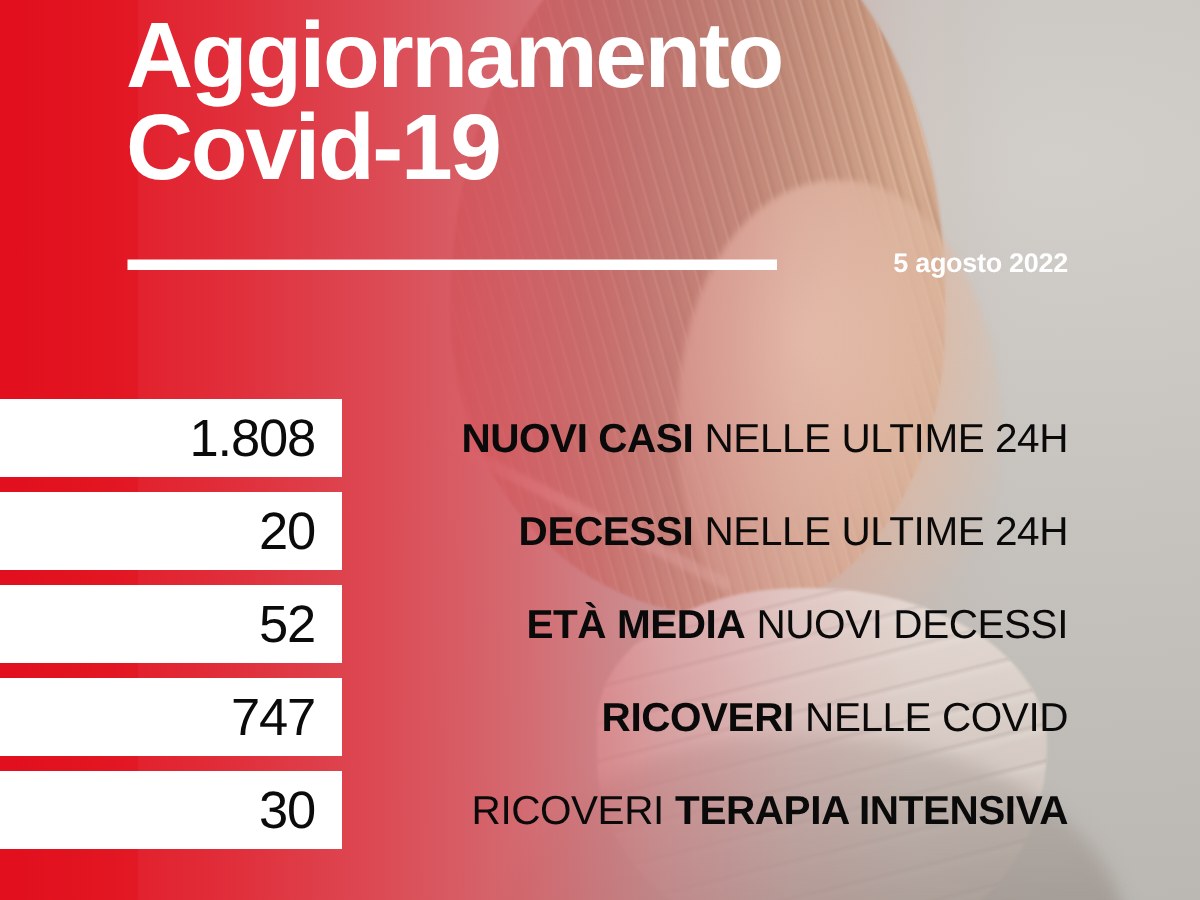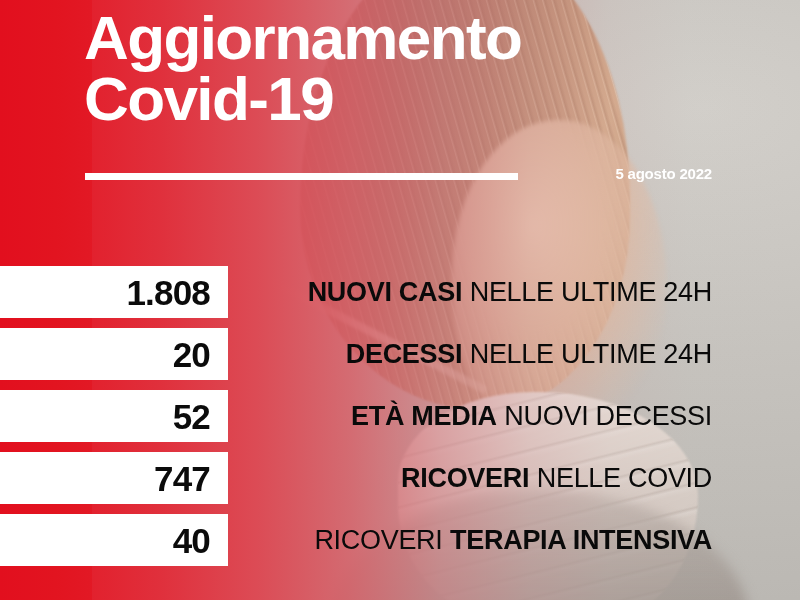--- a/index.html
+++ b/index.html
@@ -178,21 +178,21 @@
     width: 433px;
     height: 7px;
     background: #ffffff;
   }
 
   .date {
     position: absolute;
     right: 88px;
     top: 165px;
     color: #ffffff;
-    font-size: 15px;
+    font-size: 18px;
     font-weight: 700;
     letter-spacing: -0.2px;
   }
 
   
   .stats {
     position: absolute;
     left: 0;
     top: 266px;
     width: 800px;
@@ -213,21 +213,21 @@
     background: #ffffff;
     display: flex;
     align-items: center;
     justify-content: flex-end;
     box-sizing: border-box;
     padding-right: 18px;
   }
   .stat-value {
     color: #0b0b0b;
     font-size: 35px;
-    font-weight: 700;
+    font-weight: 400;
     letter-spacing: -0.8px;
     line-height: 1;
   }
 
   .stat-label {
     position: absolute;
     right: 88px;
     top: 0;
     height: 52px;
     display: flex;
@@ -312,21 +312,21 @@
         </div>
         <div class="stat-label">
           <span class="lbl-strong">RICOVERI</span>
           <span class="lbl-gap"></span>
           <span class="lbl-light">NELLE COVID</span>
         </div>
       </div>
 
       <div class="stat-row">
         <div class="stat-bar">
-          <span class="stat-value">40</span>
+          <span class="stat-value">30</span>
         </div>
         <div class="stat-label">
           <span class="lbl-light">RICOVERI</span>
           <span class="lbl-gap"></span>
           <span class="lbl-strong">TERAPIA INTENSIVA</span>
         </div>
       </div>
 
     </div>
   </div>

